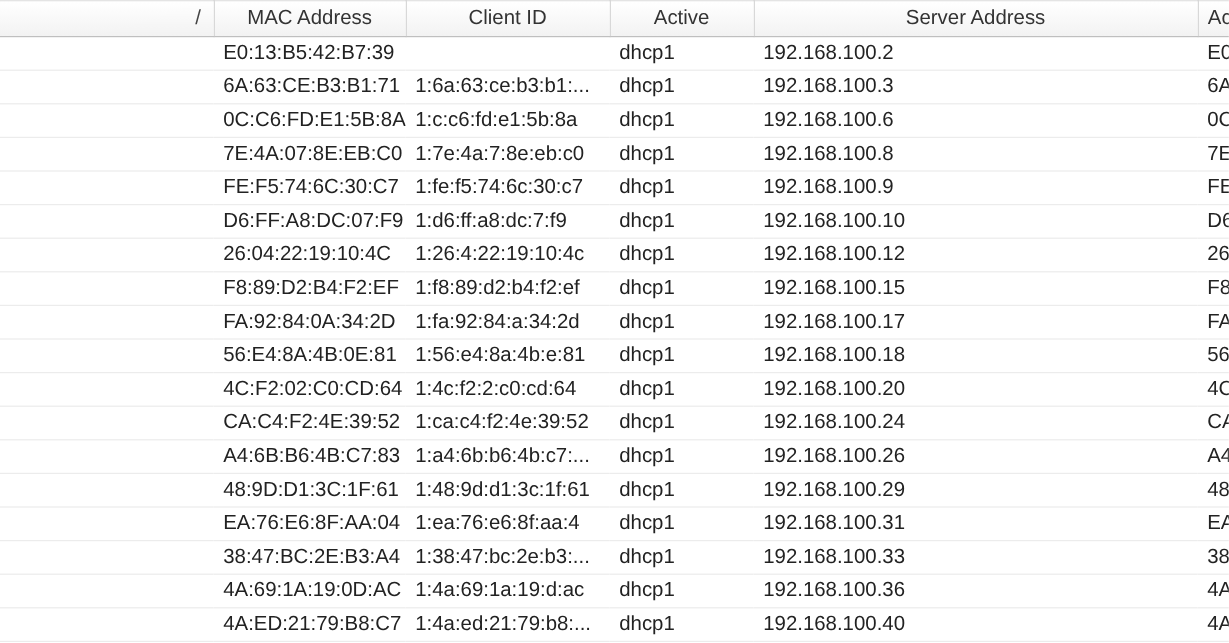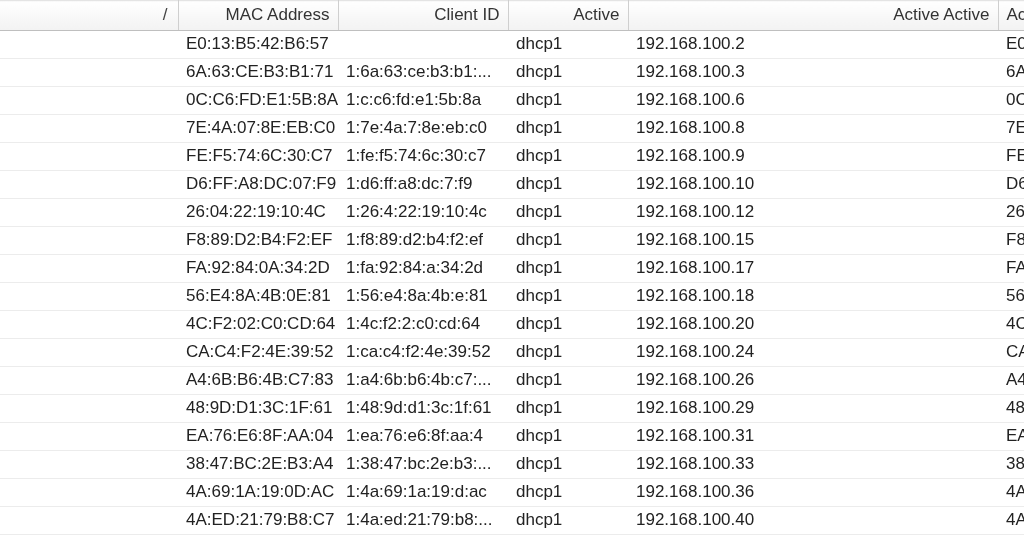--- a/index.html
+++ b/index.html
@@ -21,21 +21,21 @@
   table {
     border-collapse: collapse;
     table-layout: fixed;
     width: 1060px;
   }
   thead th {
     background: linear-gradient(#ffffff, #f2f2f2);
     border-right: 1px solid #cfcfcf;
     border-bottom: 1px solid #bfbfbf;
     border-top: 1px solid #e4e4e4;
-    text-align: right;
+    text-align: center;
     font-weight: 400;
     padding: 4px 8px 5px 8px;
     white-space: nowrap;
     overflow: hidden;
     color: #333;
     position: relative;
   }
   thead th.sorted {
     text-align: right;
     padding-right: 10px;
@@ -69,28 +69,28 @@
         <col class="c-srv">
         <col class="c-addr">
         <col class="c-last">
     </colgroup>
     <thead>
       <tr>
         <th class="sorted">/</th>
         <th>MAC Address</th>
         <th>Client ID</th>
         <th>Active</th>
-        <th>Active Active</th>
+        <th>Server Address</th>
         <th>Active</th>
       </tr>
     </thead>
     <tbody id="tbody">
         <tr>
           <td></td>
-          <td>E0:13:B5:42:B6:57</td>
+          <td>E0:13:B5:42:B7:39</td>
           <td></td>
           <td>dhcp1</td>
           <td>192.168.100.2</td>
           <td>E0:13</td>
         </tr>
         <tr>
           <td></td>
           <td>6A:63:CE:B3:B1:71</td>
           <td>1:6a:63:ce:b3:b1:...</td>
           <td>dhcp1</td>

